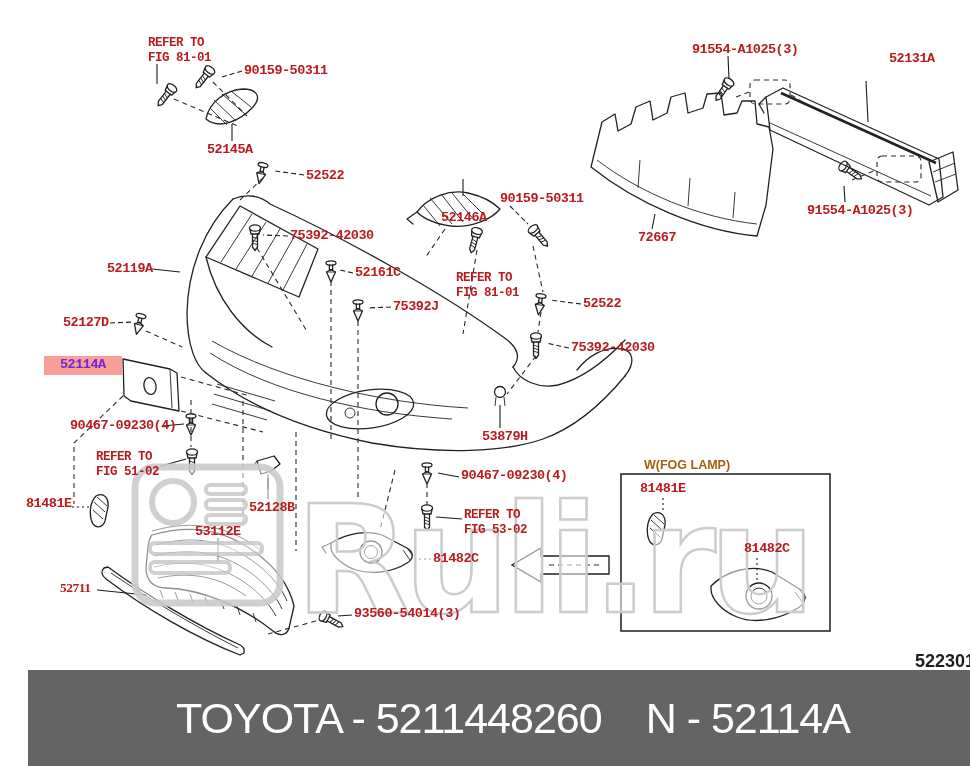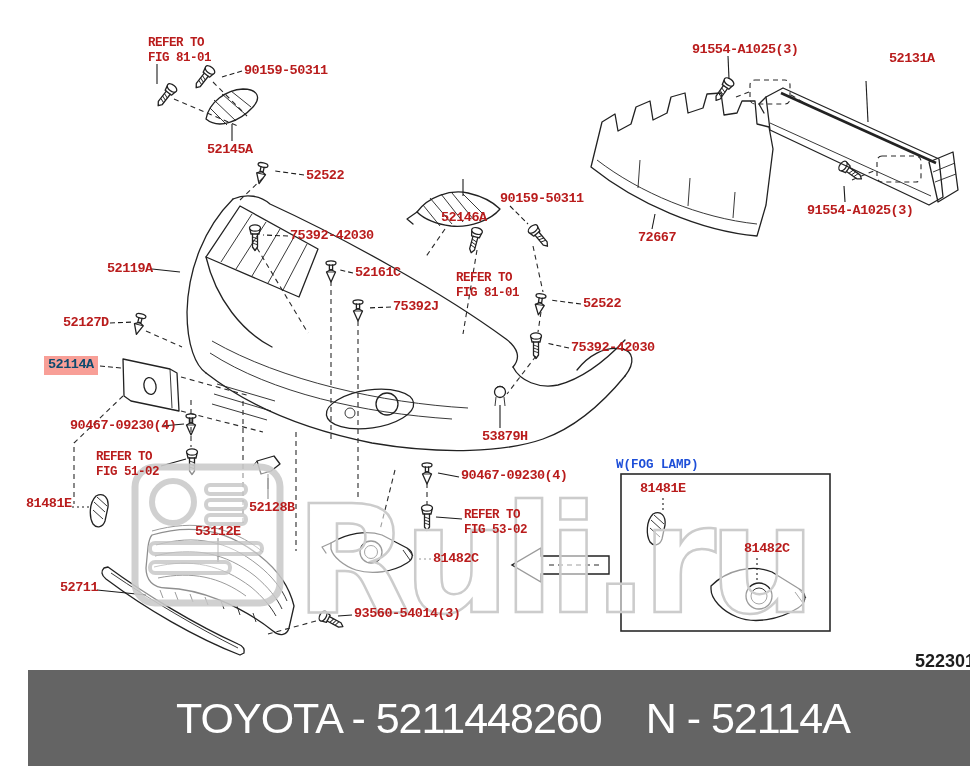--- a/index.html
+++ b/index.html
@@ -4,23 +4,23 @@
 <style>
   html,body{margin:0;padding:0;background:#ffffff;}
   #page{position:relative;width:970px;height:766px;background:#ffffff;overflow:hidden;
         font-family:"Liberation Sans",sans-serif;}
   #art,#watermark{position:absolute;left:0;top:0;pointer-events:none;}
   #labels-layer{position:absolute;left:0;top:0;width:970px;height:670px;}
   .lbl{position:absolute;font-family:"Liberation Mono","DejaVu Sans Mono",monospace;
        font-weight:bold;font-size:13.5px;line-height:14.5px;letter-spacing:-0.5px;
        color:#b91c1c;white-space:pre;}
   .lbl.note{font-size:12.5px;}
-  .lbl.red{color:#0c4a6e;background:#f89f97;padding:2px 4px;}
-  .fog-title{position:absolute;left:616px;top:458px;font-weight:bold;font-size:12.5px;
-       color:#1d4ed8;font-family:Liberation Mono, monospace;}
+  .lbl.red{color:#6d28d9;background:#f89f97;padding:2px 16px;}
+  .fog-title{position:absolute;left:644px;top:458px;font-weight:bold;font-size:12.5px;
+       color:#a16207;font-family:Liberation Sans, sans-serif;}
   .corner-code{position:absolute;left:915px;top:651px;font-weight:bold;font-size:18px;
        color:#1d1d1d;font-family:"Liberation Sans",sans-serif;}
   .footer{position:absolute;left:0;top:670px;width:970px;height:96px;background:#646464;
        display:flex;align-items:center;justify-content:center;gap:44px;color:#ffffff;
        font-size:43px;letter-spacing:-1px;font-family:"Liberation Sans",sans-serif;margin-left:28px;}
   svg .ln{stroke:#222222;stroke-width:1.3;fill:none;stroke-linecap:round;stroke-linejoin:round;}
   svg .thin{stroke:#222222;stroke-width:0.9;fill:none;}
   svg .thick{stroke:#222222;stroke-width:2.6;fill:none;}
   svg .ld{stroke:#1c1c1c;stroke-width:1.1;fill:none;}
   svg .ldd{stroke:#1c1c1c;stroke-width:1.1;fill:none;stroke-dasharray:5 3;}
@@ -281,21 +281,21 @@
       <div class="lbl" style="left: 482px; top: 430px;">53879H</div>
       <div class="lbl note" style="left: 96px; top: 450px;">REFER TO
 FIG 51-02</div>
       <div class="lbl" style="left: 461px; top: 469px;">90467-09230(4)</div>
       <div class="lbl" style="left: 26px; top: 497px;">81481E</div>
       <div class="lbl" style="left: 249px; top: 501px; text-align: right;">52128B</div>
       <div class="lbl note" style="left: 464px; top: 508px;">REFER TO
 FIG 53-02</div>
       <div class="lbl" style="left: 195px; top: 525px;">53112E</div>
       <div class="lbl" style="left: 433px; top: 552px;">81482C</div>
-      <div class="lbl" style="left: 60px; top: 581px;">52711</div>
+      <div class="lbl" style="left: 60px; top: 581px; font-family: Liberation Serif, serif;">52711</div>
       <div class="lbl" style="left: 354px; top: 607px;">93560-54014(3)</div>
       <div class="lbl" style="left: 640px; top: 482px;">81481E</div>
       <div class="lbl" style="left: 744px; top: 542px;">81482C</div>
     </div>
 
   <div class="fog-title">W(FOG LAMP)</div>
   <div class="corner-code">522301B</div>
 
   <div class="footer">
     <span>TOYOTA - 5211448260</span>

